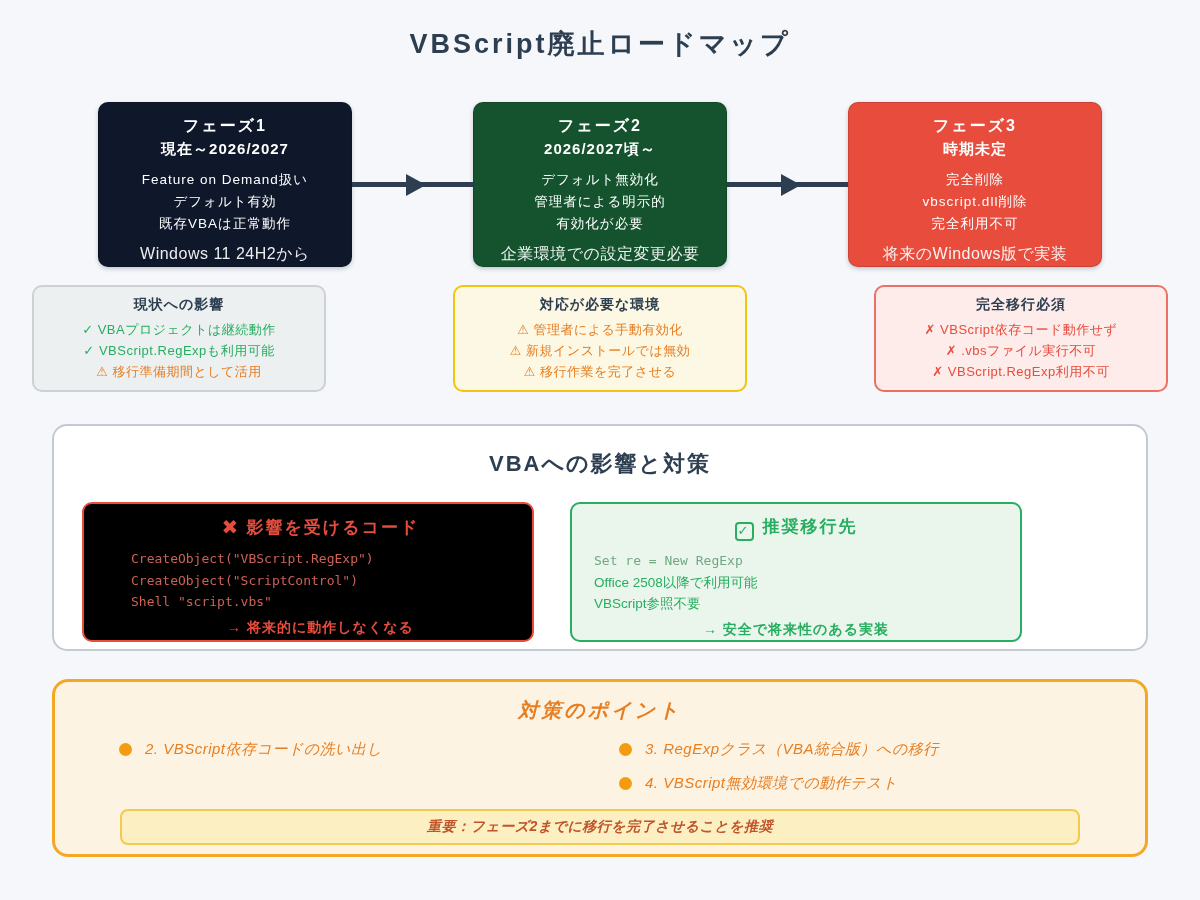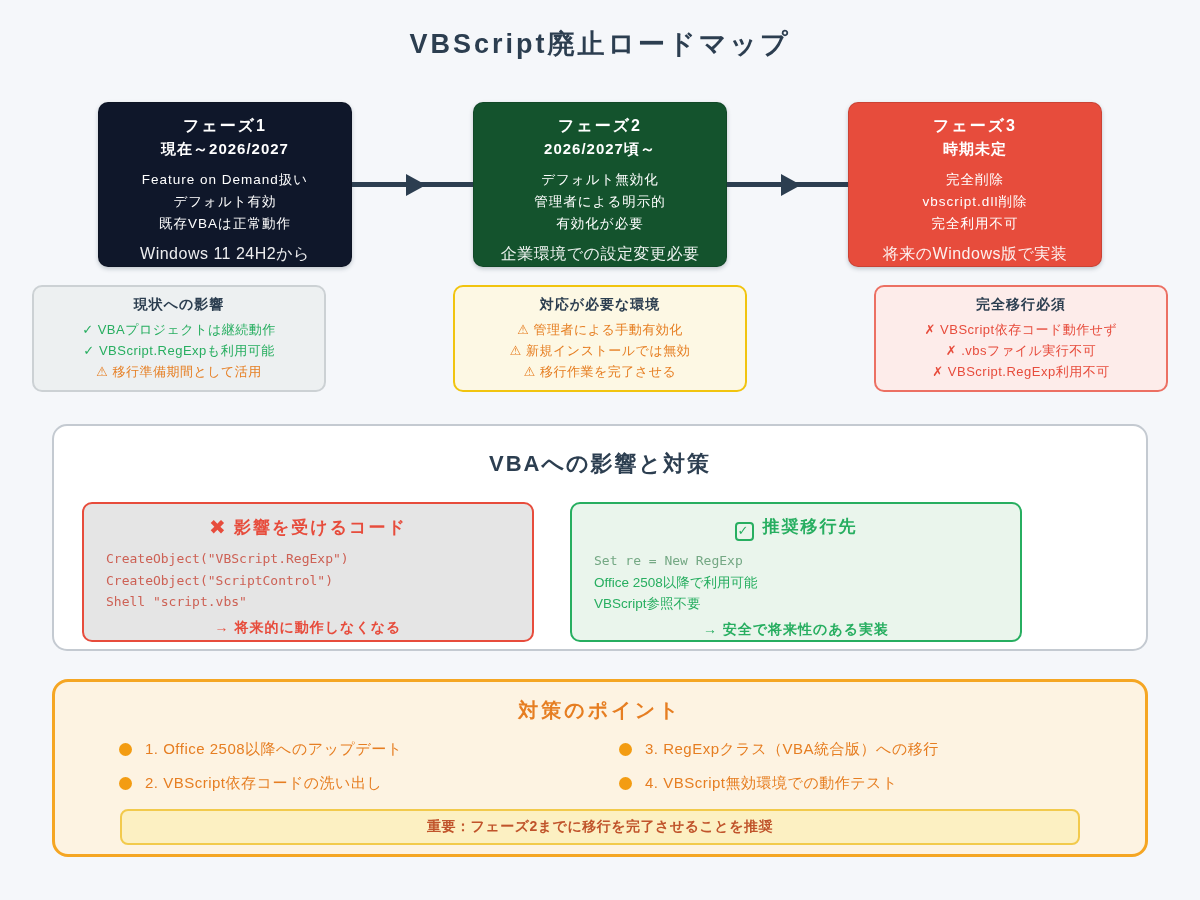--- a/index.html
+++ b/index.html
@@ -60,41 +60,42 @@
   .vba-section {
     width:1096px; height:227px; margin:32px auto 0;
     background:#ffffff; border:2px solid #c4cad1; border-radius:15px;
   }
   .vba-title {
     text-align:center; margin-top:23px;
     font-size:22px; font-weight:bold; color:#2c3e50; letter-spacing:2px;
   }
   .vba-boxes { display:flex; gap:36px; margin:23px 0 0 28px; }
   .vba-box { width:452px; height:140px; border-radius:10px; border:2px solid; padding-top:11px; }
-  .vba-box.impact      { background:#e5e5e5; border-color:#e74c3c; }
+  .vba-box.impact      { background:#000000; border-color:#e74c3c;padding-left:25px; }
   .vba-box.recommended { background:#eaf5ec; border-color:#27ae60; }
   .vba-box-header { text-align:center; font-size:17px; font-weight:bold; letter-spacing:2px; }
   .vba-box-header .x-glyph { font-size:20px; letter-spacing:0; margin-right:8px; vertical-align:-1px; }
   .checkbox-icon {
     display:inline-block; width:19px; height:19px; border:2.5px solid #27ae60;
     border-radius:4px; color:#27ae60; font-size:13px; line-height:14px; font-weight:bold;
     text-align:center; vertical-align:-3px; margin-right:9px; background:transparent;
   }
   .code-block { margin:9px 0 0 22px; font-family:"DejaVu Sans Mono","Liberation Mono",monospace; }
   .code-line  { font-size:13px; line-height:21.5px; }
   .impact .code-line { color:#cd6155; }
   .mono-green { color:#74a884; font-family:"DejaVu Sans Mono","Liberation Mono",monospace; }
   .plain-line { font-size:13.5px; line-height:21.5px; color:#27ae60; font-family:"Liberation Sans","DejaVu Sans",sans-serif; }
   .vba-box-footer { text-align:center; margin-top:6px; font-size:14px; font-weight:600; letter-spacing:1px; }
 
   
   .actions-section {
     width:1096px; height:178px; margin:28px auto 0;
     background:#fdf3e2; border:3px solid #f5a623; border-radius:16px;
     padding-top:15px;
+    font-style:italic;
   }
   .actions-title {
     text-align:center; font-size:20px; font-weight:bold; color:#e67e22; letter-spacing:3px;
   }
   .actions-grid { display:flex; margin:16px 0 0 64px; }
   .actions-col { width:500px; }
   .action-item { display:flex; align-items:center; margin-bottom:15px; }
   .bullet-dot {
     width:13px; height:13px; border-radius:50%; background:#f39c12;
     margin-right:13px; flex:0 0 13px;
@@ -212,24 +213,20 @@
 
   </div>
 </div>
 
 <div class="actions-section">
   <div class="actions-title">対策のポイント</div>
   <div class="actions-grid">
     <div class="actions-col">
       <div class="action-item">
         <span class="bullet-dot"></span>
-        <span class="action-label">1. Office 2508以降へのアップデート</span>
-      </div>
-      <div class="action-item">
-        <span class="bullet-dot"></span>
         <span class="action-label">2. VBScript依存コードの洗い出し</span>
       </div>
     </div>
     <div class="actions-col">
       <div class="action-item">
         <span class="bullet-dot"></span>
         <span class="action-label">3. RegExpクラス（VBA統合版）への移行</span>
       </div>
       <div class="action-item">
         <span class="bullet-dot"></span>

